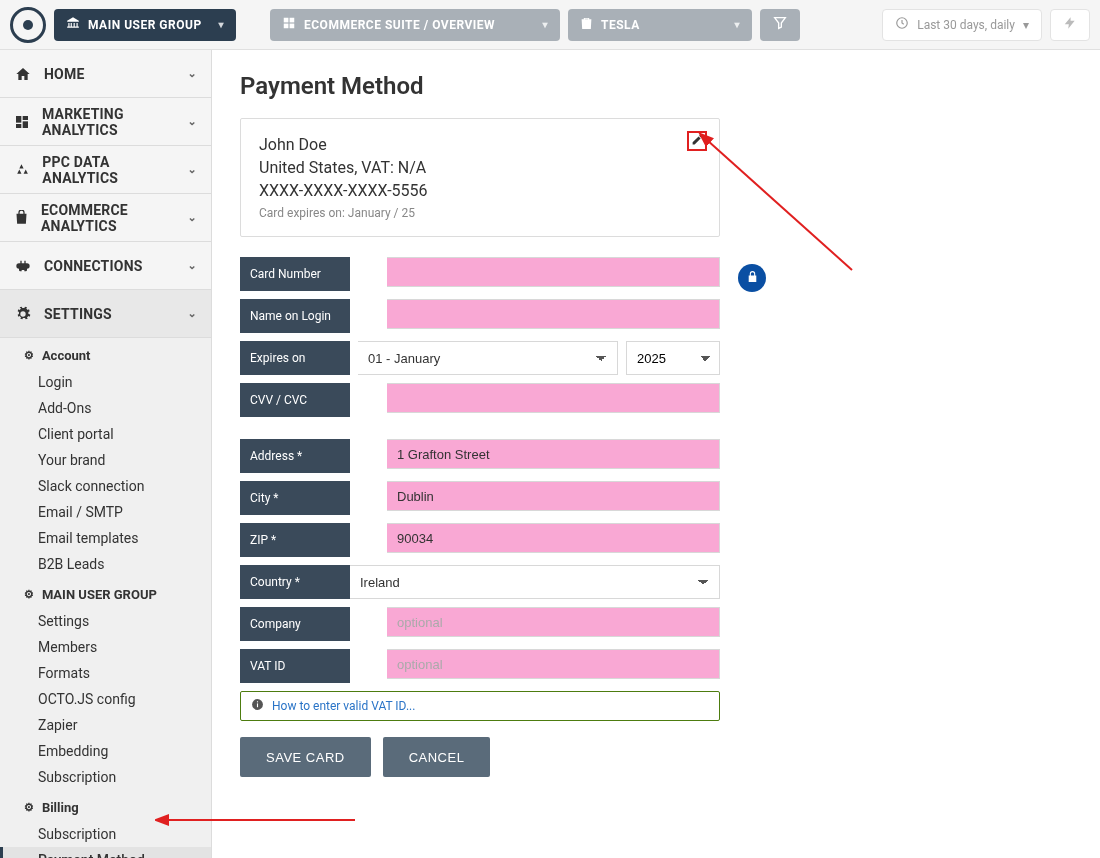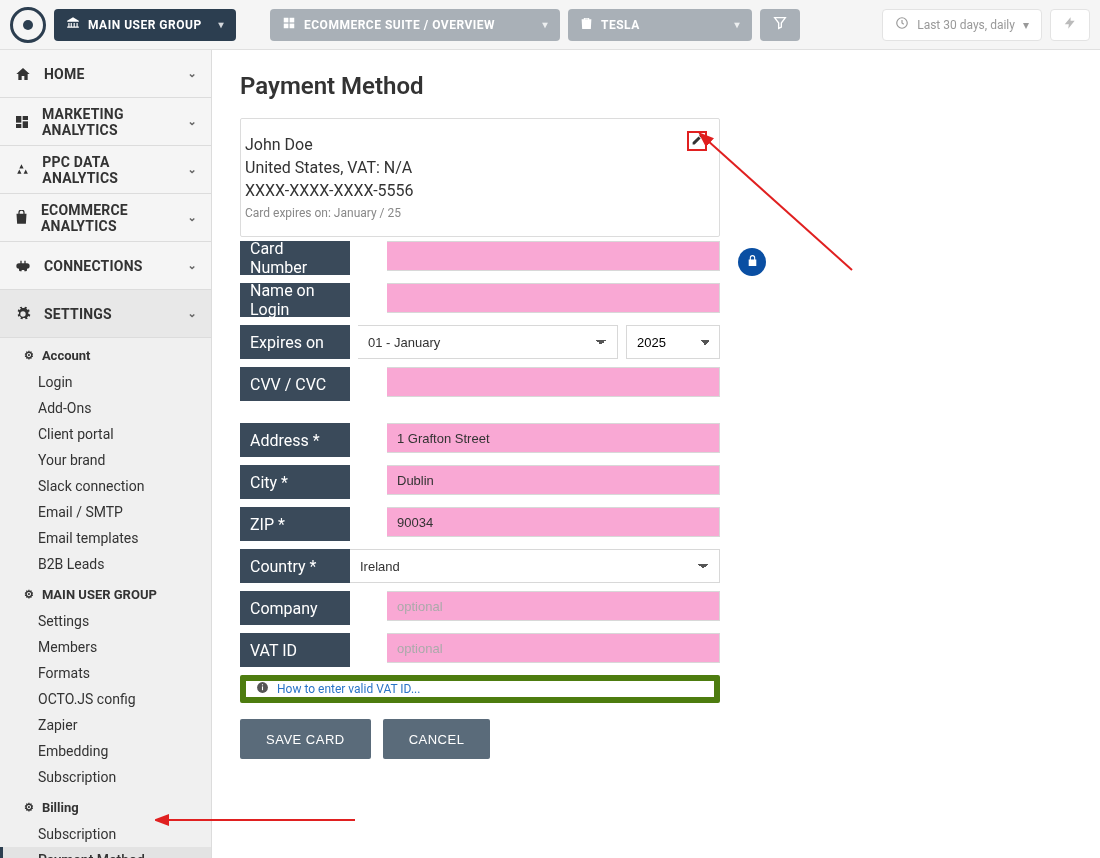--- a/index.html
+++ b/index.html
@@ -95,41 +95,41 @@
     border-left:3px solid #2c3e50;
     padding-left:35px;font-weight:500;
   }
 
   
   .main{flex:1;background:#fff;padding:22px 28px;overflow-y:auto;position:relative;}
   .page-title{font-size:24px;font-weight:600;color:#333;margin-bottom:18px;}
 
   .card-box{
     border:1px solid #dcdcdc;border-radius:2px;
-    padding:16px 4px;margin-bottom:4px;
+    padding:16px 18px;margin-bottom:20px;
     position:relative;width:480px;
   }
   .card-box .name{font-size:16px;color:#333;margin-bottom:4px;}
   .card-box .line{font-size:16px;color:#333;margin-bottom:4px;}
   .card-box .expiry{font-size:12px;color:#888;margin-top:6px;}
   .edit-btn{
     position:absolute;top:12px;right:12px;
     width:20px;height:20px;
     display:flex;align-items:center;justify-content:center;
     border:2px solid #e02020;
     color:#333;font-size:13px;cursor:pointer;
   }
 
   .form-row{
     display:flex;align-items:stretch;margin-bottom:8px;width:480px;
   }
   .form-label{
     width:110px;background:#3a4a5a;color:#fff;
     display:flex;align-items:center;padding:0 10px;
-    font-size:16px;height:34px;
+    font-size:12px;height:34px;
   }
   .form-input{
     flex:1;height:30px;border:1px solid #d8d8d8;border-left:none;
     padding:0 10px;font-size:13px;color:#333;outline:none;background:#f9a8d4;margin-left:37px;
   }
   .form-input::placeholder{color:#aaa;}
   .form-select{
     flex:1;height:34px;border:1px solid #d8d8d8;border-left:none;
     padding:0 28px 0 10px;font-size:13px;color:#333;background:#fff;
     appearance:none;position:relative;
@@ -154,22 +154,22 @@
   .lock-wrap{display:flex;align-items:center;gap:18px;}
   .lock-circle{
     width:28px;height:28px;border-radius:50%;background:#0a4fa3;color:#fff;
     display:flex;align-items:center;justify-content:center;font-size:14px;flex-shrink:0;
   }
 
   .spacer{height:14px;}
 
   .info-bar{
     width:480px;margin-top:2px;margin-bottom:16px;
-    border:6px solid #4d7c0f;border-radius:2px;
-    padding:0 10px;display:flex;align-items:center;gap:8px;
+    border:1px solid #4d7c0f;border-radius:2px;
+    padding:6px 10px;display:flex;align-items:center;gap:8px;
     font-size:12px;
   }
   .info-bar a{color:#2a74c7;text-decoration:none;}
   .info-ico{color:#555;}
 
   .btn-row{display:flex;gap:12px;width:480px;}
   .btn{
     height:40px;padding:0 26px;color:#fff;font-size:13px;
     letter-spacing:.5px;border:none;border-radius:2px;cursor:pointer;
   }

